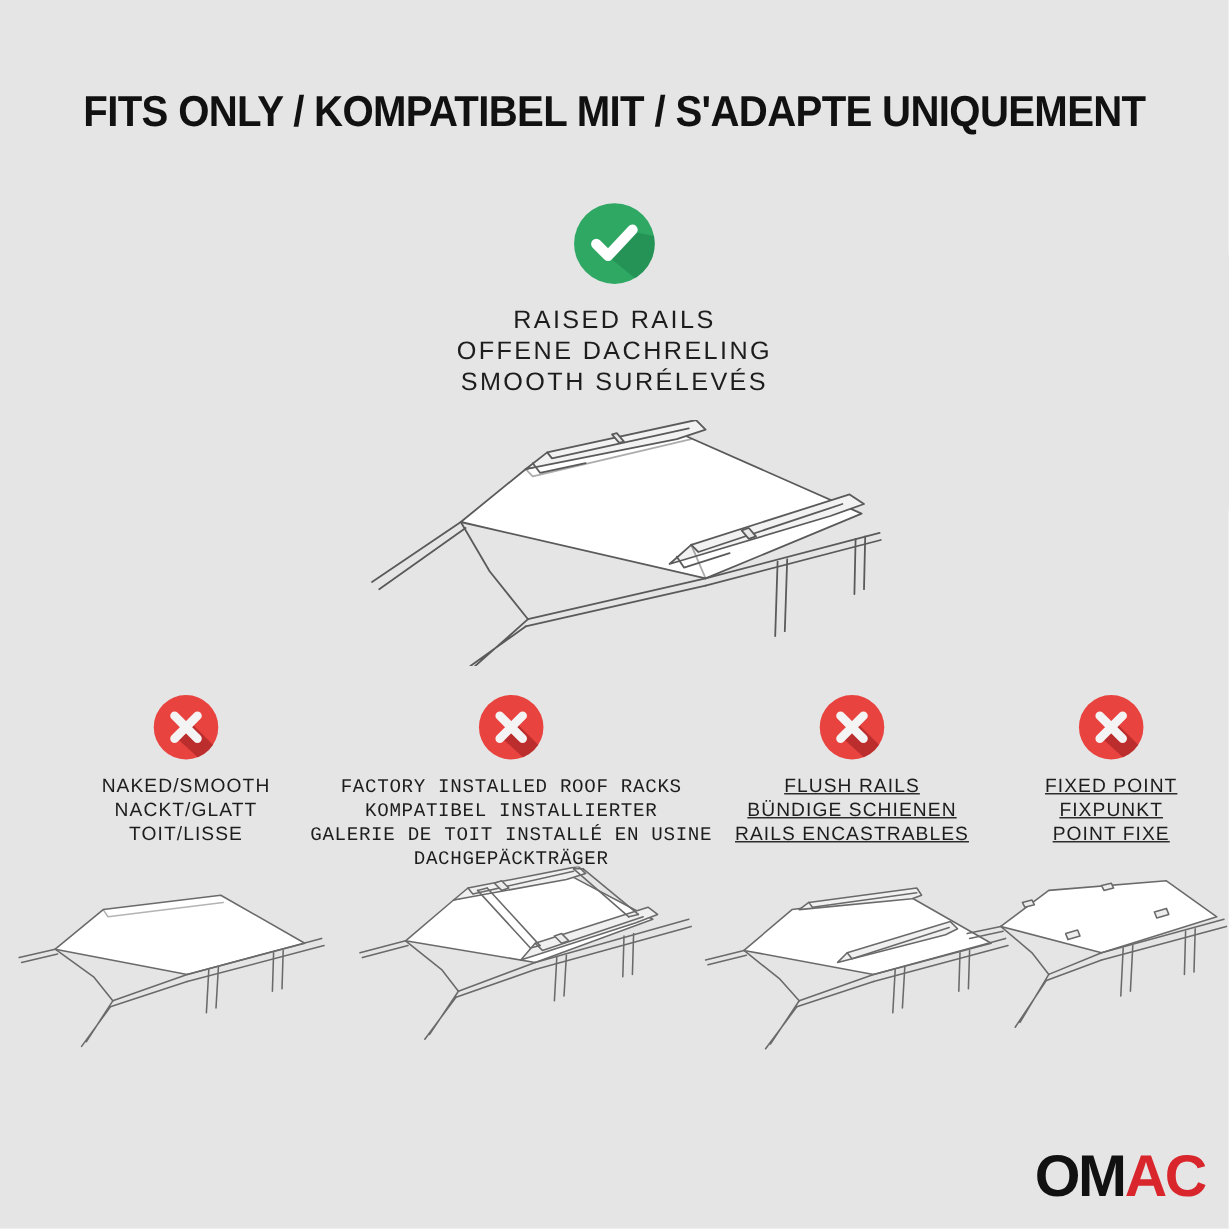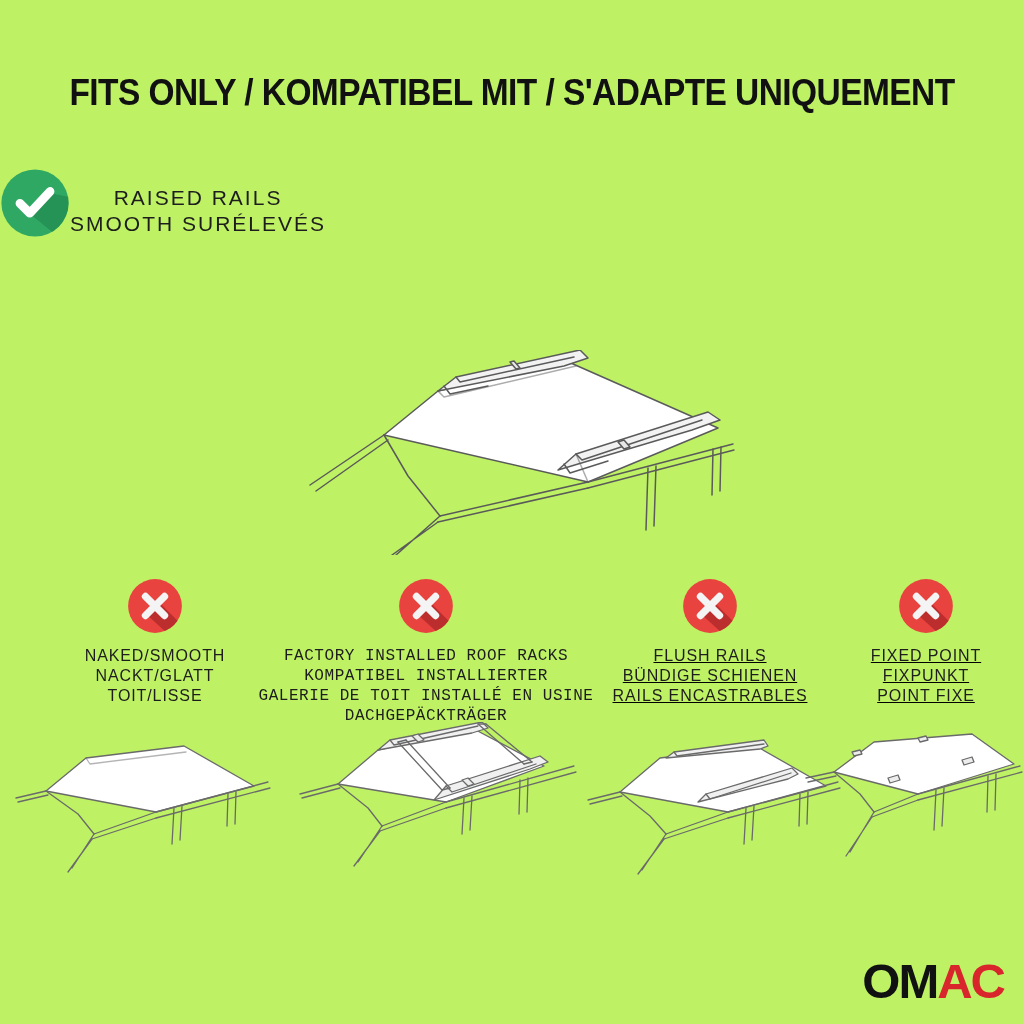--- a/index.html
+++ b/index.html
@@ -9,21 +9,21 @@
     height: 1024px;
     background: #ffffff;
     font-family: "Liberation Sans", sans-serif;
     overflow: hidden;
   }
 
   #page {
     position: relative;
     width: 1024px;
     height: 1024px;
-    background: #bef264;
+    background: #e5e5e5;
   }
 
   
   .header-title {
     position: absolute;
     left: 0;
     top: 72px;
     width: 1024px;
     text-align: center;
     font-family: "Liberation Sans", sans-serif;
@@ -35,20 +35,21 @@
     transform: scaleX(0.93);
   }
 
   
   .hero {
     position: absolute;
     left: 0;
     top: 168px;
     width: 1024px;
     display: flex;
+    flex-direction: column;
     align-items: center;
   }
 
   .icon-badge {
     position: relative;
     display: block;
   }
 
   .hero .icon-badge { width: 70px; height: 70px; }
 
@@ -152,20 +153,21 @@
         <circle cx="50" cy="50" r="48" fill="#2fa864"></circle>
         <g clip-path="url(#greenClip)">
           <path d="M41 64 L100 112 L112 44 L72 36 Z" fill="#1d7f4b" opacity="0.55"></path>
         </g>
         <path d="M28.5 50.5 L42.5 64.5 L71.5 33.5" fill="none" stroke="#ffffff" stroke-width="12.5" stroke-linecap="round" stroke-linejoin="round"></path>
       </svg>
     </span>
 
     <div class="hero-labels">
       <span class="lbl">RAISED RAILS</span>
+      <span class="lbl">OFFENE DACHRELING</span>
       <span class="lbl">SMOOTH SURÉLEVÉS</span>
     </div>
   </div>
 
   <div class="hero-art">
     <svg viewBox="0 0 450 205" width="450" height="205">
       <g fill="none" stroke="#5a5a5a" stroke-width="1.5" stroke-linejoin="round" stroke-linecap="round">
 
         <path d="M96 85 L150 41 L276 10 L430 78 L300 132 Z" fill="#ffffff"></path>
 

